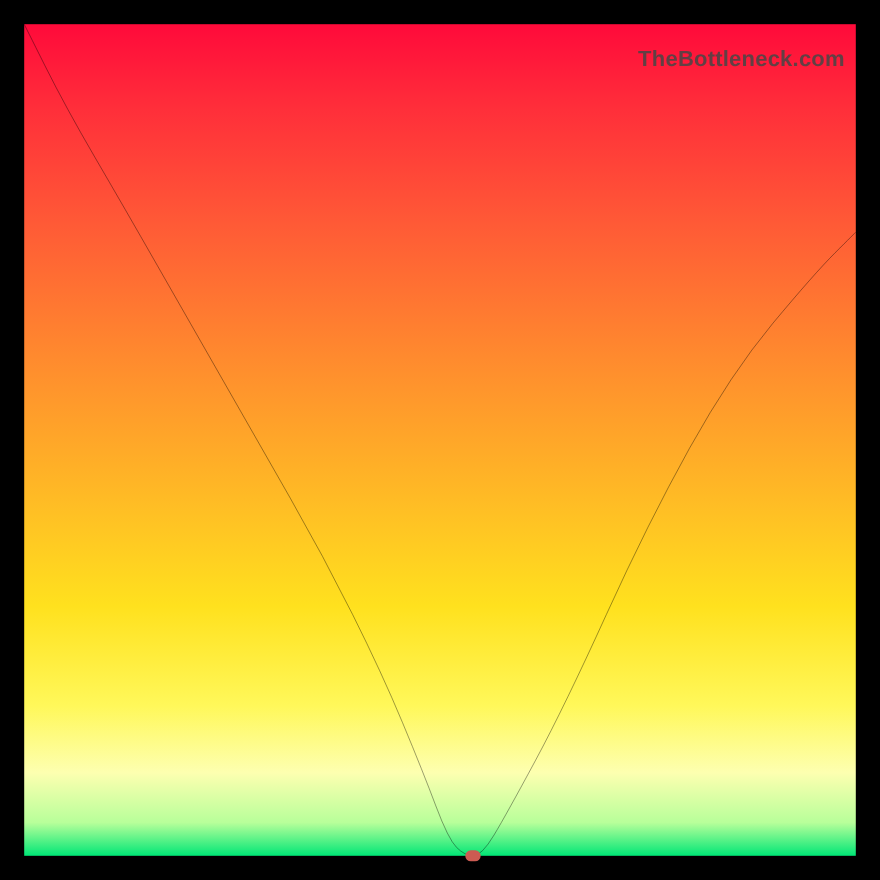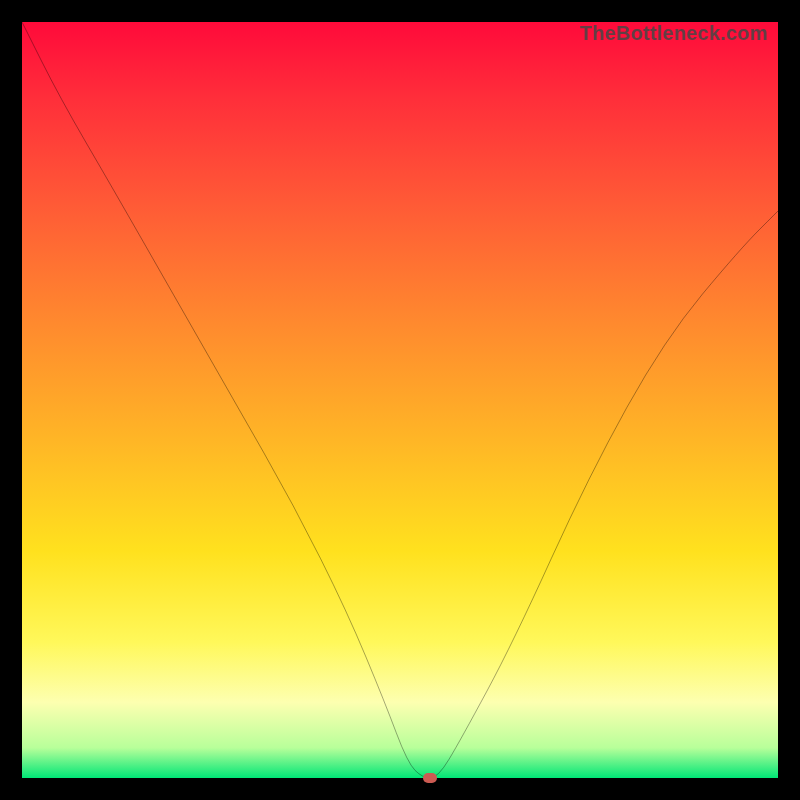--- a/index.html
+++ b/index.html
@@ -36,21 +36,21 @@
       #ffb526 55%,
       #ffe11e 70%,
       #fff85a 82%,
       #fdffb0 90%,
       #b8ff9a 96%,
       #00e676 100%
     );
   }
   .watermark {
     position: absolute;
-    top: 0;
+    top: 21px;
     right: 10px;
     color: rgba(70,70,70,0.85);
     font-size: 20px;
     font-weight: 600;
     letter-spacing: 0.2px;
     font-family: Arial, Helvetica, sans-serif;
   }
   svg.curve {
     position: absolute;
     inset: 0;

